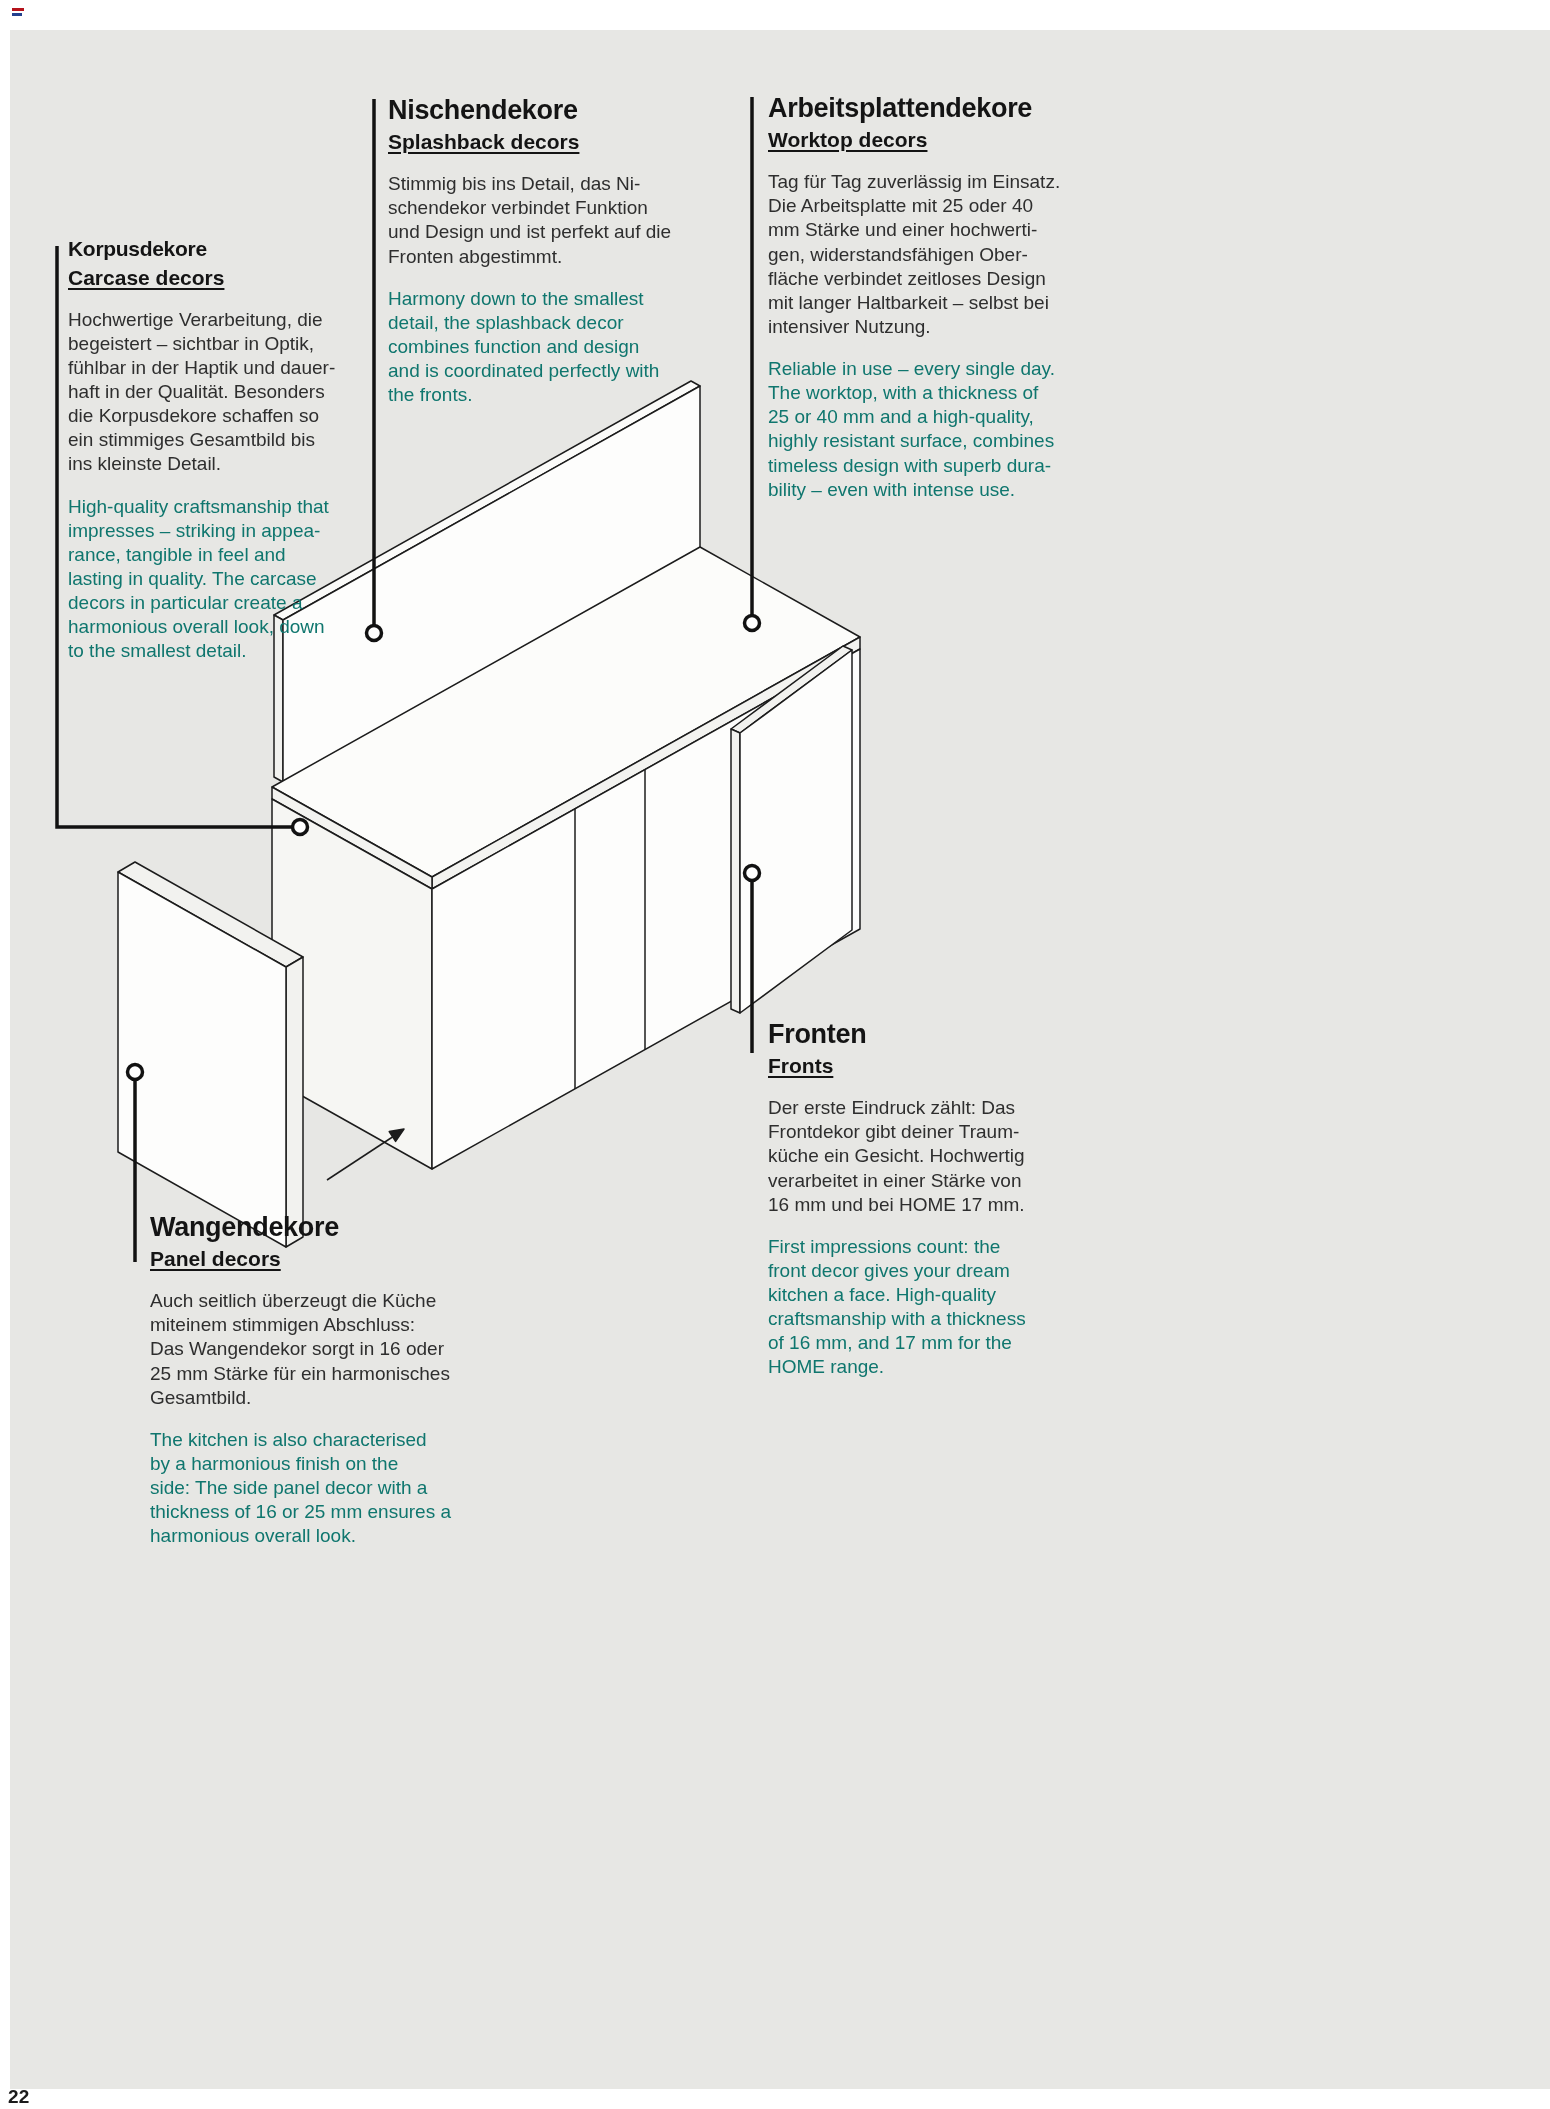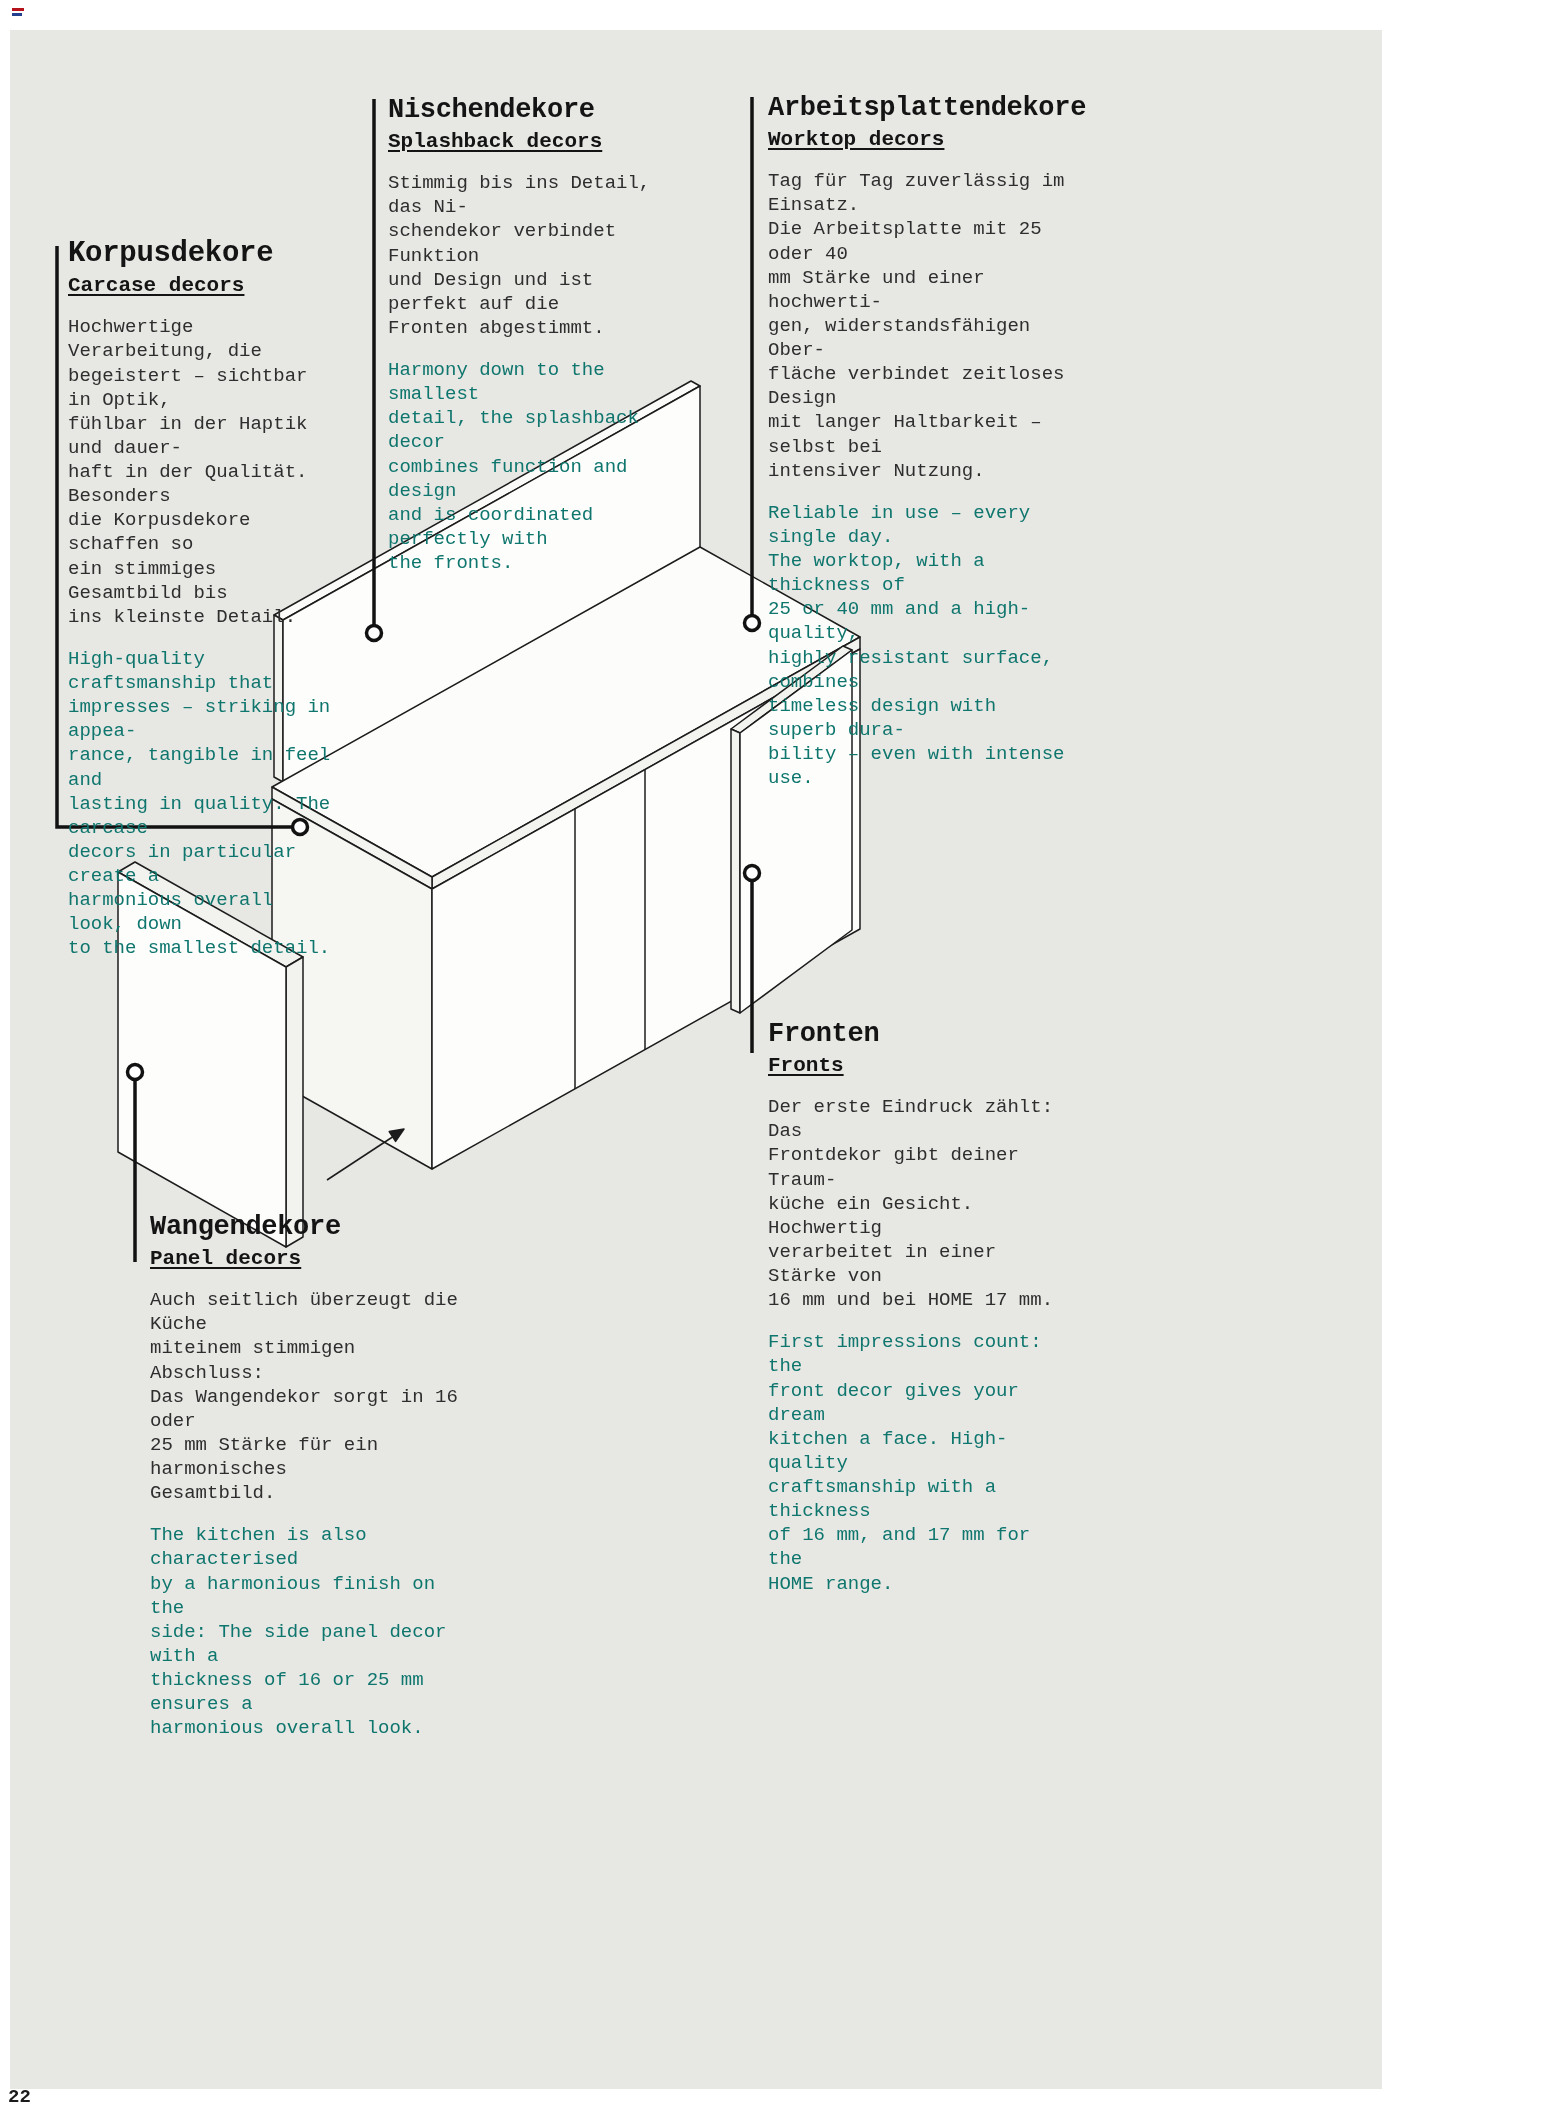--- a/index.html
+++ b/index.html
@@ -1,33 +1,33 @@
 <!DOCTYPE html>
 <html><head>
 <meta charset="utf-8">
 <style>
   html,body{margin:0;padding:0;background:#ffffff;}
   #page{
     position:relative;
-    width:1382px;height:2109px;
+    width:1550px;height:2109px;
     background:#ffffff;
-    font-family:Liberation Mono, monospace;
+    font-family:Liberation Sans, sans-serif;
     overflow:hidden;
   }
   #gray-canvas{
     position:absolute;left:10px;top:30px;width:1540px;height:2059px;
     background:#e7e7e4;
   }
   #diagram-svg{position:absolute;left:0;top:0;width:1550px;height:2109px;}
   .text-block{position:absolute;color:#1b1b1b;}
   .text-block h2{
     margin:0;font-size:27px;line-height:1.08;font-weight:bold;
     letter-spacing:-0.3px;color:#141414;
   }
-  .text-block.big h2{font-size:29px;}
+  .text-block.big h2{font-size:21px;}
   .text-block h3{
     margin:5px 0 0 0;font-size:21px;font-weight:bold;color:#141414;
     text-decoration:underline;text-underline-offset:3px;
   }
   .text-block p{
     margin:18px 0 0 0;font-size:19px;line-height:1.27;
     white-space:pre-line;
   }
   .text-block p.de{color:#2e2e2e;}
   .text-block p.en{color:#0f766e;}

